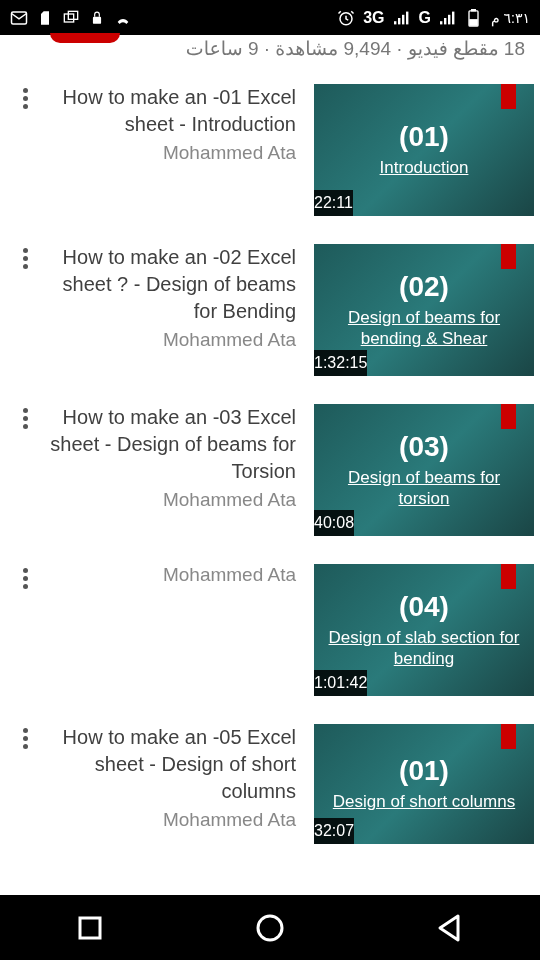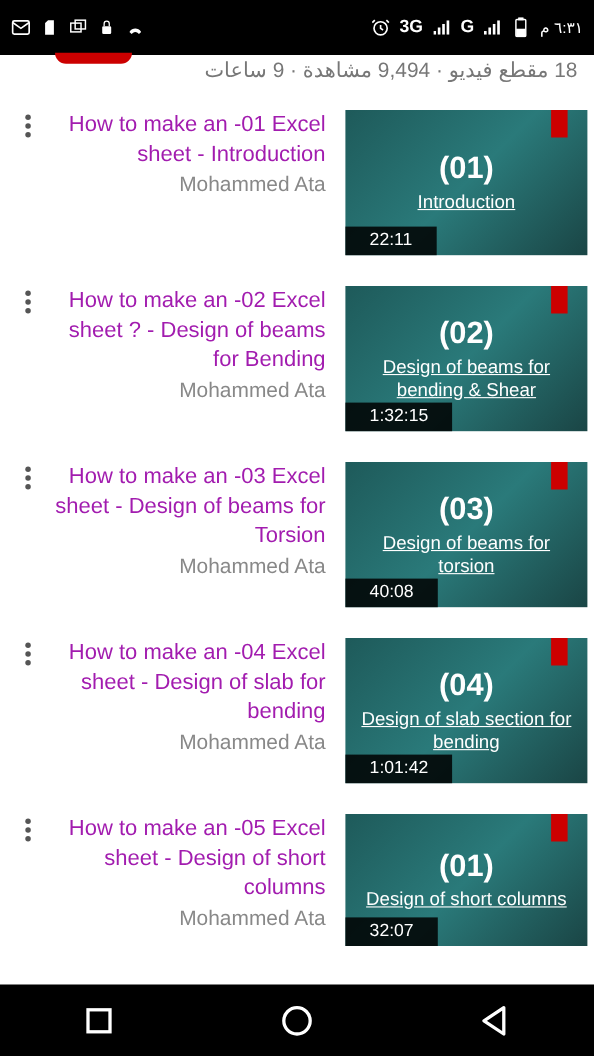--- a/index.html
+++ b/index.html
@@ -5,21 +5,21 @@
     * { margin: 0; padding: 0; box-sizing: border-box; }
     body {
       width: 540px;
       height: 960px;
       background: #fff;
       font-family: Arial, sans-serif;
       overflow: hidden;
       position: relative;
     }
     .status-bar {
-      height: 50px;
+      height: 35px;
       background: #000;
       display: flex;
       align-items: center;
       justify-content: space-between;
       padding: 0 10px;
       color: #fff;
       font-size: 15px;
     }
     .status-left, .status-right {
       display: flex;
@@ -77,21 +77,21 @@
       height: 5px;
       background: #555;
       border-radius: 50%;
     }
     .video-text {
       flex: 1;
       text-align: right;
       padding-right: 10px;
     }
     .video-title {
-      color: #a21caf;
+      color: #404040;
       font-size: 20px;
       line-height: 1.35;
       margin-bottom: 4px;
     }
     .video-author {
       color: #888;
       font-size: 19px;
     }
     .thumbnail {
       width: 220px;
@@ -125,21 +125,21 @@
       line-height: 1.25;
       text-decoration: underline;
     }
     .duration {
       position: absolute;
       bottom: 0;
       left: 0;
       background: rgba(0,0,0,0.85);
       color: #fff;
       font-size: 16px;
-      padding: 4px 22px;
+      padding: 4px 0;
     }
     .nav-bar {
       position: absolute;
       bottom: 0;
       left: 0;
       right: 0;
       height: 65px;
       background: #000;
       display: flex;
       align-items: center;
@@ -289,21 +289,20 @@
 
   <div class="video-item">
     <div class="more-menu">
       <div class="more-dots">
           <div class="dot"></div>
           <div class="dot"></div>
           <div class="dot"></div>
         </div>
     </div>
     <div class="video-text">
-      <div class="video-title">How to make an -04 Excel sheet - Design of slab for bending</div>
       <div class="video-author">Mohammed Ata</div>
     </div>
     <div class="thumbnail">
       <div class="thumb-red-tab"></div>
       <div class="thumb-num">(04)</div>
       <div class="thumb-label">Design of slab section for bending</div>
       <div class="duration">1:01:42</div>
     </div>
   </div>
 

